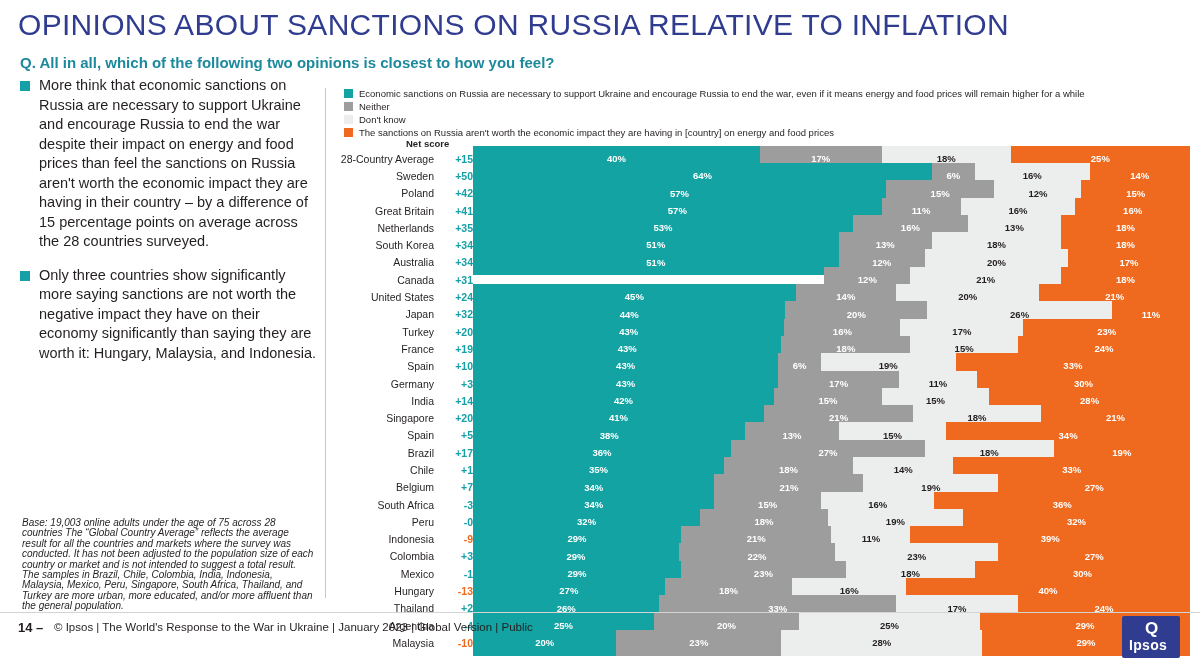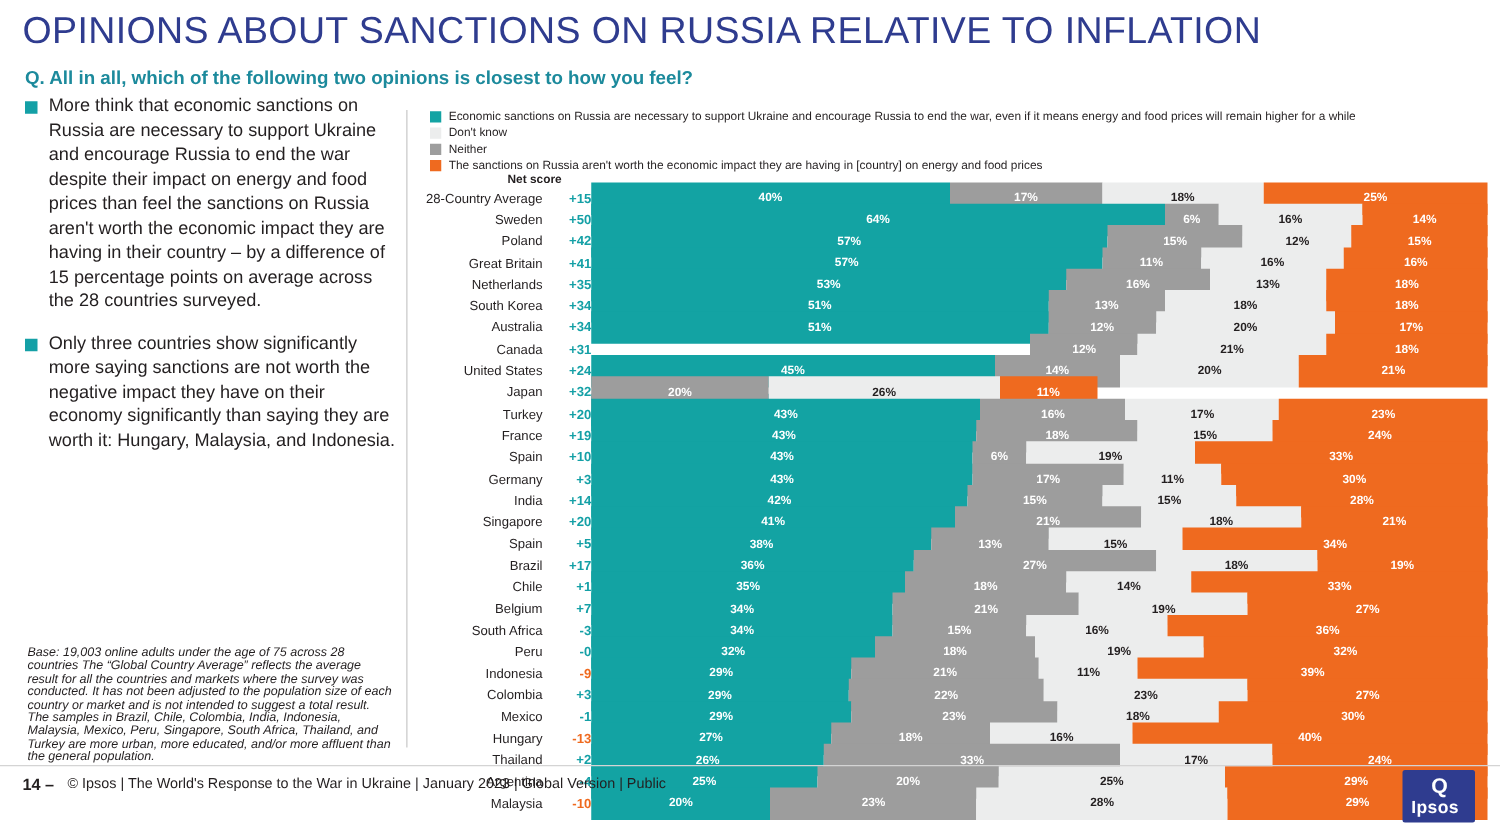--- a/index.html
+++ b/index.html
@@ -236,26 +236,26 @@
 
 <div id="footnote">Base: 19,003 online adults under the age of 75 across 28 countries The “Global Country Average” reflects the average result for all the countries and markets where the survey was conducted. It has not been adjusted to the population size of each country or market and is not intended to suggest a total result. The samples in Brazil, Chile, Colombia, India, Indonesia, Malaysia, Mexico, Peru, Singapore, South Africa, Thailand, and Turkey are more urban, more educated, and/or more affluent than the general population.</div>
 <div class="divider" id="vdiv"></div>
 
 <div id="legend">
   <div class="legend-row">
     <div class="legend-sw s-nec"></div>
     <div class="legend-lbl">Economic sanctions on Russia are necessary to support Ukraine and encourage Russia to end the war, even if it means energy and food prices will remain higher for a while</div>
   </div>
   <div class="legend-row">
+    <div class="legend-sw s-nei"></div>
+    <div class="legend-lbl">Neither</div>
+  </div>
+  <div class="legend-row">
     <div class="legend-sw s-dk"></div>
     <div class="legend-lbl">Don't know</div>
-  </div>
-  <div class="legend-row">
-    <div class="legend-sw s-nei"></div>
-    <div class="legend-lbl">Neither</div>
   </div>
   <div class="legend-row">
     <div class="legend-sw s-not"></div>
     <div class="legend-lbl">The sanctions on Russia aren't worth the economic impact they are having in [country] on energy and food prices</div>
   </div>
 </div>
 
 <div id="netscore-hdr">Net score</div>
 
 <div id="chart">
@@ -418,20 +418,23 @@
         </div>
         <div class="seg s-not" style="width: 21%;">
           <span>21%</span>
         </div>
       </div>
     </div>
     <div class="crow">
       <div class="clabel">Japan</div>
       <div class="cnet">+32</div>
       <div class="bars">
+        <div class="seg s-nec" style="width: 43.5644%;">
+          <span>44%</span>
+        </div>
         <div class="seg s-nei" style="width: 19.802%;">
           <span>20%</span>
         </div>
         <div class="seg s-dk" style="width: 25.7426%;">
           <span>26%</span>
         </div>
         <div class="seg s-not" style="width: 10.8911%;">
           <span>11%</span>
         </div>
       </div>

